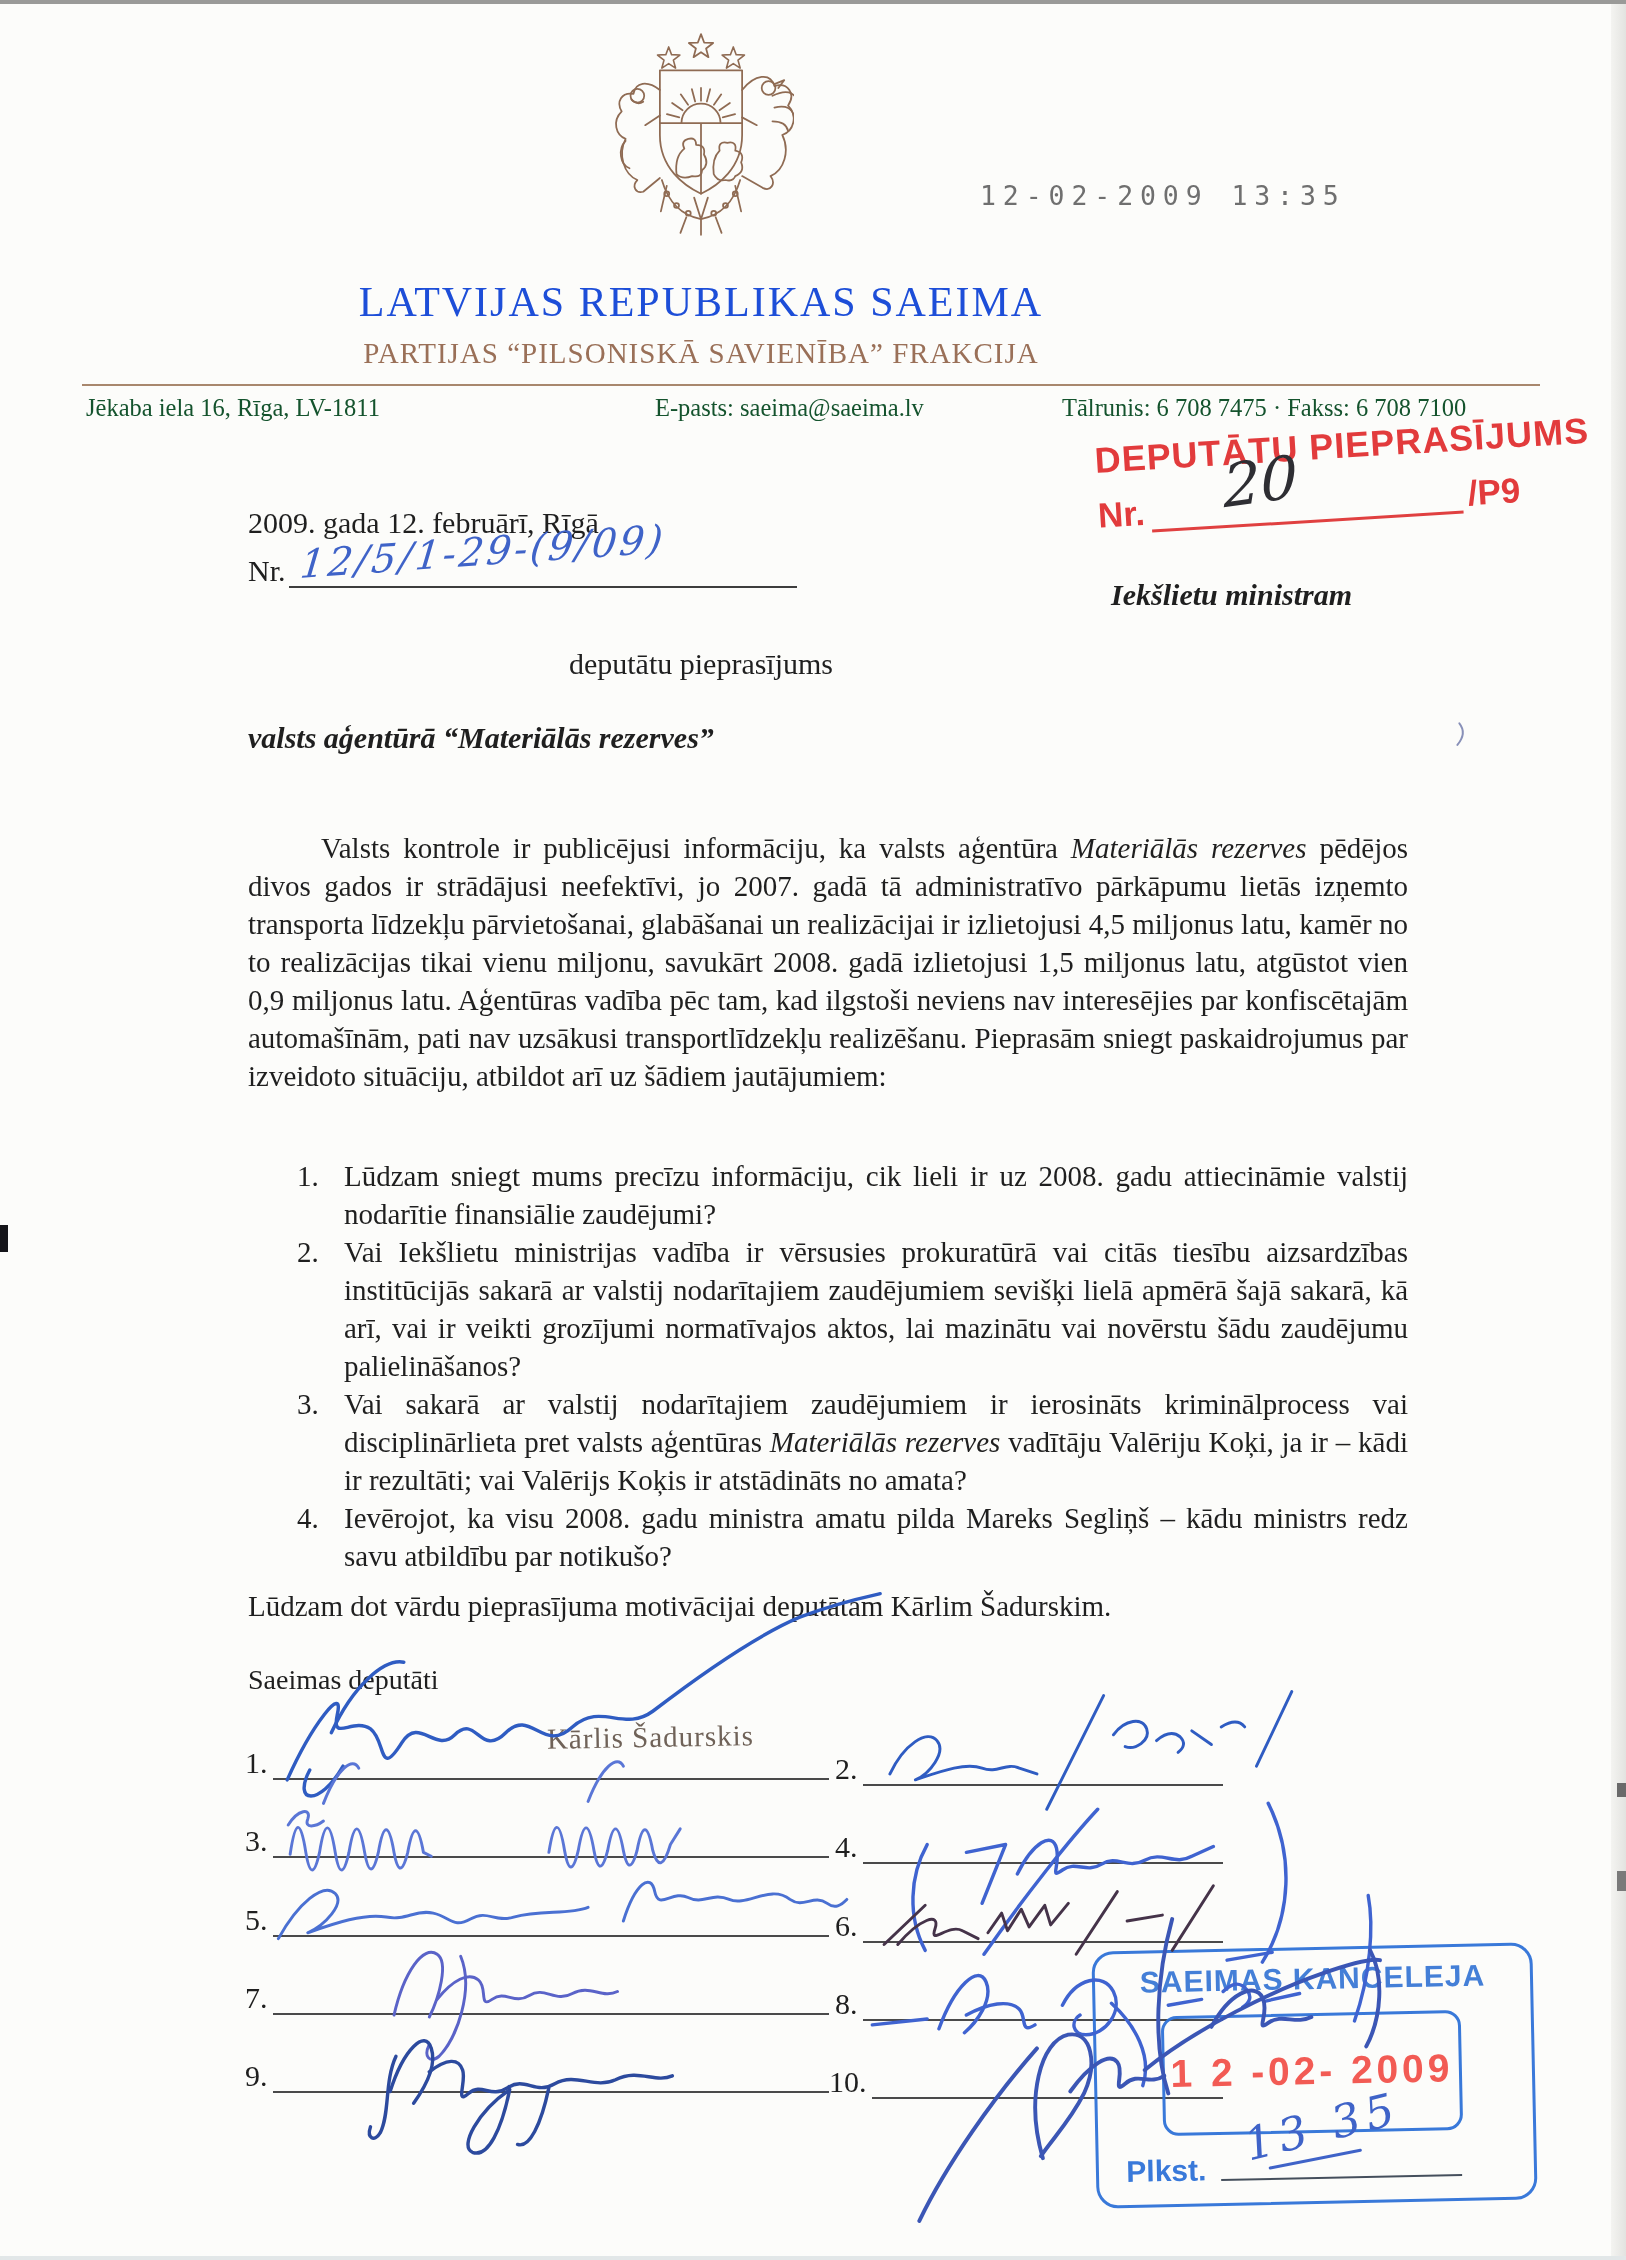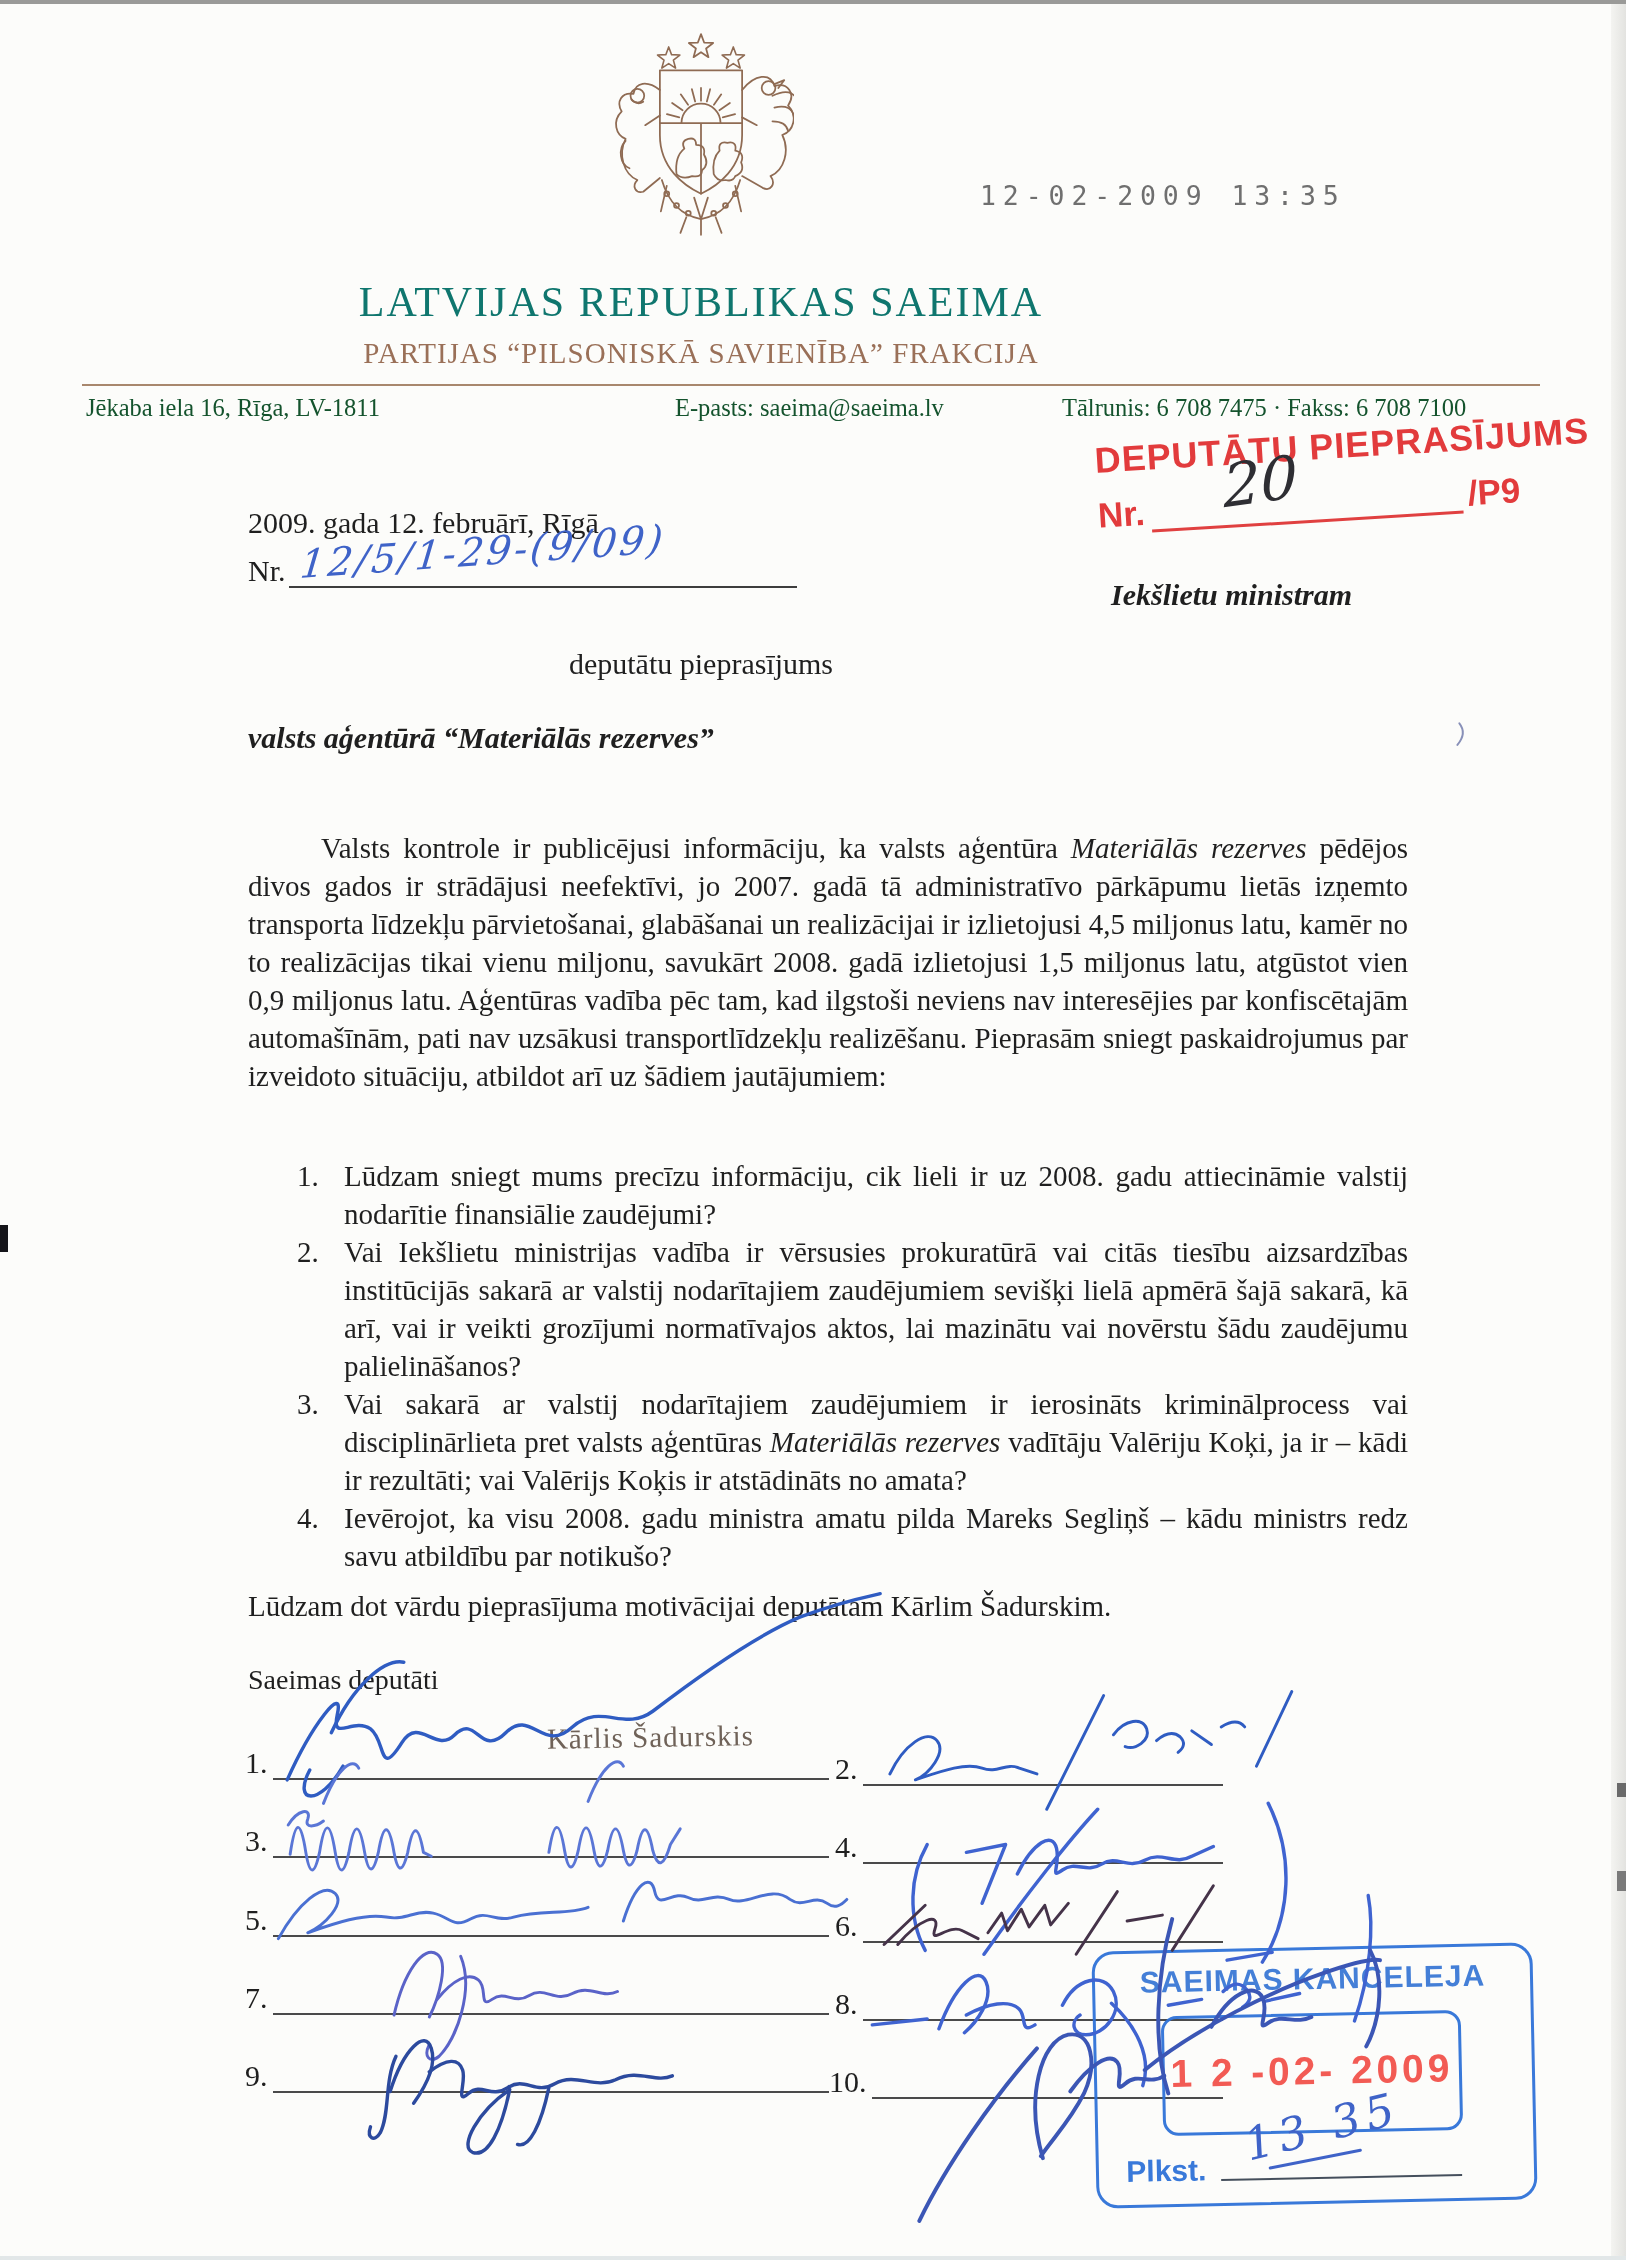--- a/index.html
+++ b/index.html
@@ -6,27 +6,27 @@
   .page{
     position:relative;width:1626px;height:2260px;margin:4px auto;
     background:#fcfcfa;overflow:hidden;
     font-family:"Liberation Serif",serif;color:#1f1f1f;
   }
   .abs{position:absolute;}
   
   .fax-stamp{left:980px;top:176px;font-family:"DejaVu Sans Mono",monospace;
     font-size:26.5px;letter-spacing:6.9px;color:#6f6f6f;}
   .org-title{left:0;top:274px;width:1402px;text-align:center;
-    font-size:42px;letter-spacing:2px;color:#0f766e;font-weight:400;}
+    font-size:42px;letter-spacing:2px;color:#1d4ed8;font-weight:400;}
   .org-sub{left:0;top:333px;width:1402px;text-align:center;
     font-size:29px;letter-spacing:1px;color:#9a7058;}
   .head-rule{left:82px;top:380px;width:1458px;border-top:2px solid #a8876d;height:0;}
   .contact{top:390px;font-size:24.5px;color:#14532d;}
   .c-addr{left:86px;}
-  .c-mail{left:675px;}
+  .c-mail{left:655px;}
   .c-phone{left:1062px;}
   
   .red-stamp{left:1096px;top:423px;width:423px;transform:rotate(-3.5deg);
     color:#e23b3c;font-family:"Liberation Sans",sans-serif;}
   .red-stamp .rs-title{font-size:36px;font-weight:800;letter-spacing:1px;white-space:nowrap;}
   .red-stamp .rs-row{display:flex;align-items:flex-end;margin-top:13.7px;}
   .red-stamp .rs-nr{font-size:35px;font-weight:800;}
   .red-stamp .rs-line{flex:1;border-bottom:3.9px solid #e04040;height:35px;margin:0 5.9px;}
   .red-stamp .rs-suffix{font-size:35px;font-weight:800;}
   .hw{font-family:"DejaVu Serif",serif;font-style:italic;}

